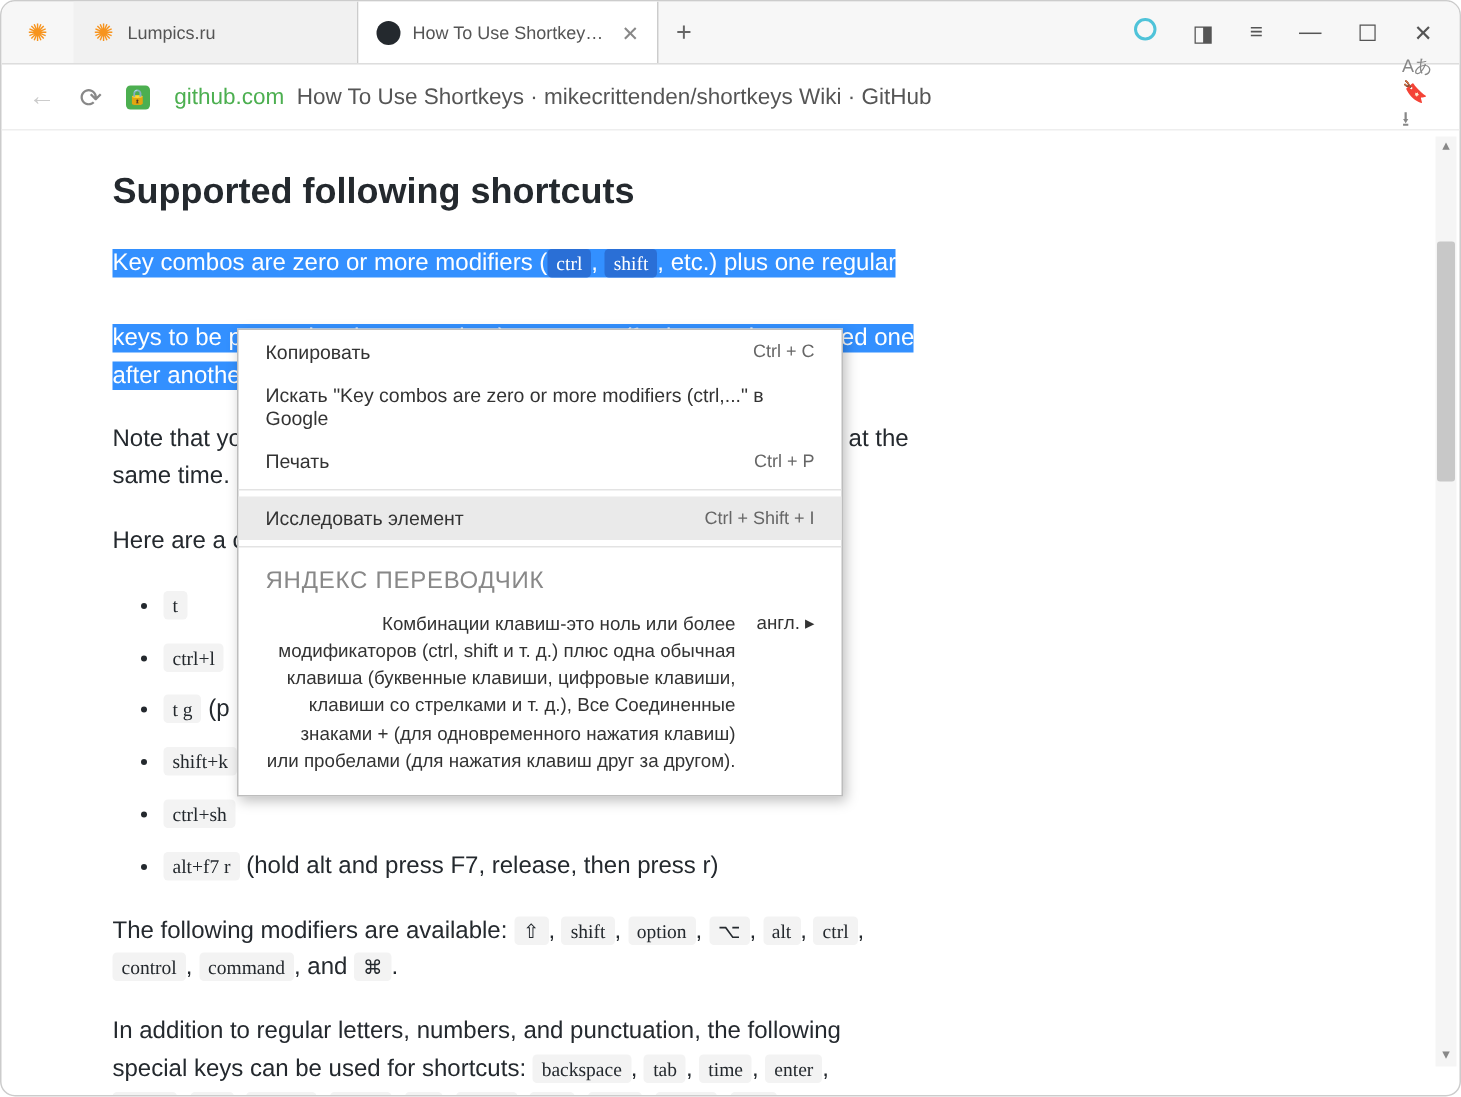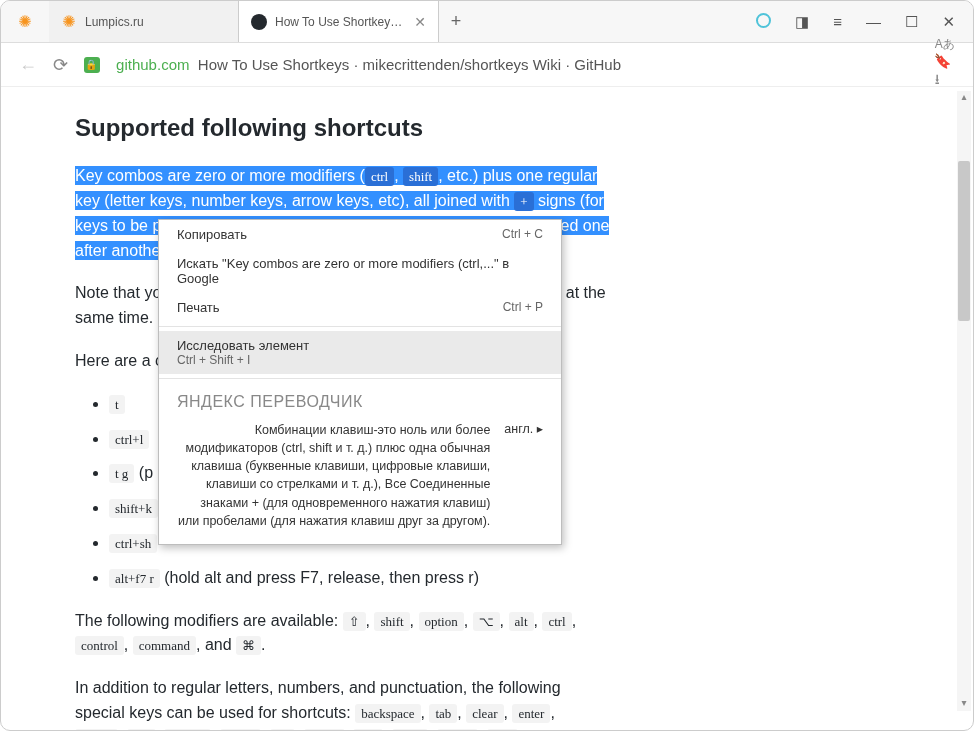--- a/index.html
+++ b/index.html
@@ -23,21 +23,21 @@
 .content { position:absolute; top:86px; bottom:0; left:0; right:18px; overflow:hidden; padding:22px 0 0 74px; color:#24292e; line-height:1.55; font-size:16px; }
 .content h2 { font-size:24px; font-weight:600; margin-bottom:18px; }
 .para { max-width:640px; margin-bottom:18px; }
 .sel { background:#3390ff; color:#fff; padding:1px 0; }
 code { font-family:Liberation Serif, serif; background:#f3f3f3; padding:2px 6px; border-radius:3px; font-size:13px; }
 .sel code { background:#2a6fd6; color:#fff; }
 ul.klist { list-style:disc; margin-left:34px; margin-bottom:18px; }
 ul.klist li { margin-bottom:10px; }
 .ctxmenu { position:absolute; top:218px; left:157px; width:404px; background:#fff; border:1px solid #bdbdbd; box-shadow:2px 3px 8px rgba(0,0,0,0.25); font-size:13px; color:#333; z-index:50; }
 .ctxitem { display:flex; justify-content:space-between; padding:7px 18px; }
-.ctxitem:hover, .ctxitem.hov { background:#eaeaea;flex-direction:column; }
+.ctxitem:hover, .ctxitem.hov { background:#eaeaea; }
 .ctxsep { height:1px; background:#e3e3e3; margin:4px 0; }
 .ctxhead { padding:10px 18px 6px; color:#888; font-size:16px; letter-spacing:0.5px; }
 .ctxtrans { padding:4px 18px 14px; display:flex; gap:14px;text-align:right; }
 .ctxtrans-text { flex:1; font-size:12.5px; line-height:1.45; color:#333; }
 .ctxtrans-lang { font-size:12.5px; color:#333; white-space:nowrap; }
 .shortcut { color:#666; font-size:12px; }
 .scrollbar { position:absolute; right:2px; top:90px; width:14px; height:620px; background:#f5f5f5; }
 .scrollthumb { position:absolute; top:70px; width:12px; left:1px; height:160px; background:#c8c8c8; border-radius:2px; }
 .scrollarrow { position:absolute; width:14px; height:14px; color:#888; font-size:10px; text-align:center; }
 .orange-ico { color:#f7941e; font-size:16px; }
@@ -83,21 +83,21 @@
     <span style="font-size:12px">Aあ</span>
     <span>🔖</span>
     <span>⭳</span>
   </div>
 </div>
 
 <div class="content">
   <h2>Supported following shortcuts</h2>
   <div class="para">
     <span class="sel"><span>Key combos are zero or more modifiers (</span><code>ctrl</code><span>, </span><code>shift</code><span>, etc.) plus one regular</span></span><br>
-    <span class="sel"><span>key (letter keys, number keys, arrow keys, etc), all joined with </span><code>+</code><span> signs (for</span></span><br>
+    <br>
     <span class="sel">keys to be pressed at the same time) or spaces (for keys to be pressed one</span><br>
     <span class="sel">after anothe</span>
   </div>
   <div class="para">
     <span>Note that yo</span><span style="display:inline-block;width:400px"></span><span> at the</span><br>
     <span>same time. </span>
   </div>
   <div class="para">Here are a c</div>
   <ul class="klist">
     <li><code>t</code></li>
@@ -105,21 +105,21 @@
     <li><code>t g</code><span> (p</span></li>
     <li><code>shift+k</code></li>
     <li><code>ctrl+sh</code></li>
     <li><code>alt+f7 r</code><span> (hold alt and press F7, release, then press r)</span></li>
   </ul>
   <div class="para">
     <span>The following modifiers are available: </span><code>⇧</code>, <code>shift</code>, <code>option</code>, <code>⌥</code>, <code>alt</code>, <code>ctrl</code>,<br><code>control</code>, <code>command</code><span>, and </span><code>⌘</code><span>.</span>
   </div>
   <div class="para">
     <span>In addition to regular letters, numbers, and punctuation, the following</span><br>
-    <span>special keys can be used for shortcuts: </span><code>backspace</code>, <code>tab</code>, <code>clear</code>, <code>enter</code>,<br>
+    <span>special keys can be used for shortcuts: </span><code>backspace</code>, <code>tab</code>, <code>time</code>, <code>enter</code>,<br>
     <code>return</code>, <code>esc</code>, <code>escape</code>, <code>space</code>, <code>up</code>, <code>down</code>, <code>left</code>, <code>right</code>, <code>home</code>, <code>end</code>,<br>
     , , , 
   </div>
 </div>
 
 <div class="ctxmenu">
   <div class="ctxitem">
       <span>Копировать</span>
       <span class="shortcut">Ctrl + C</span>
     </div>

